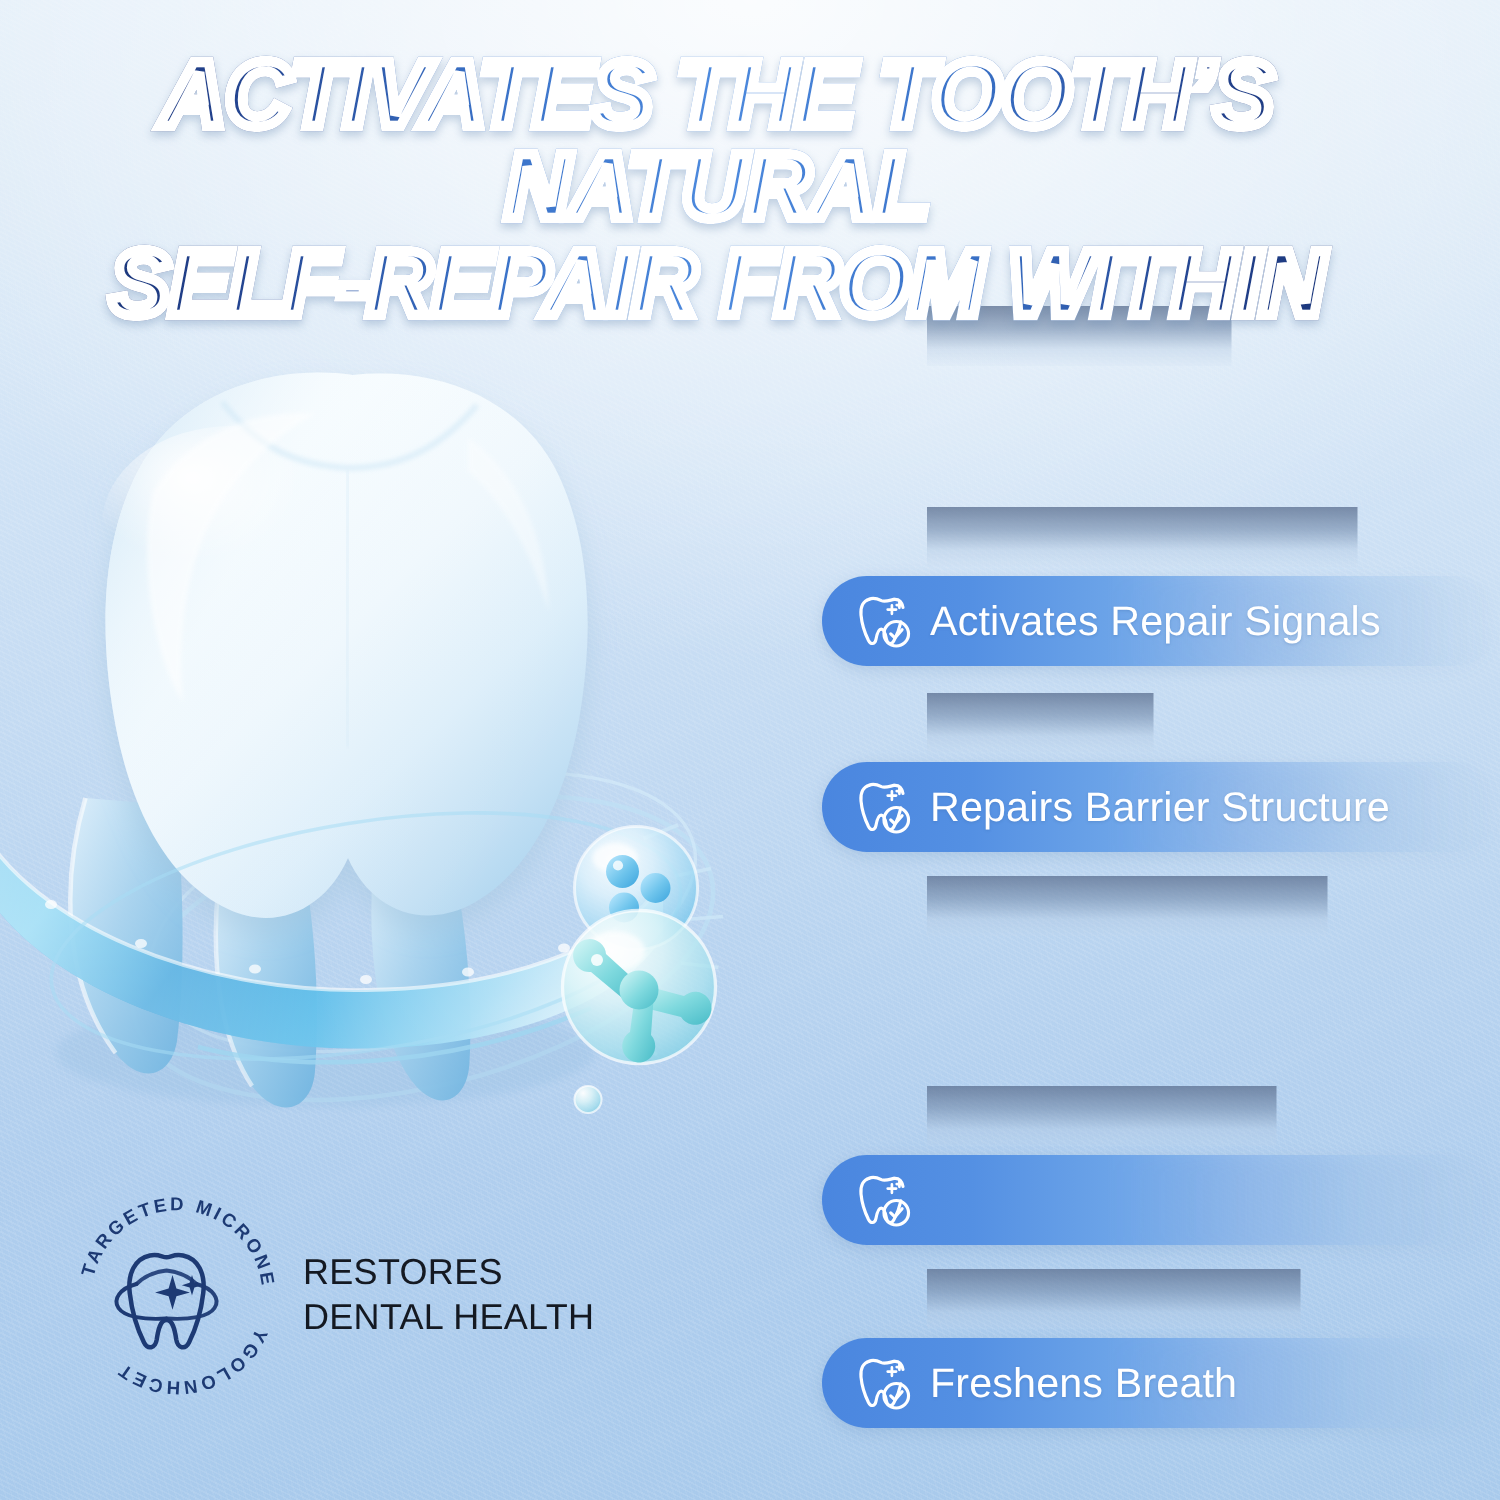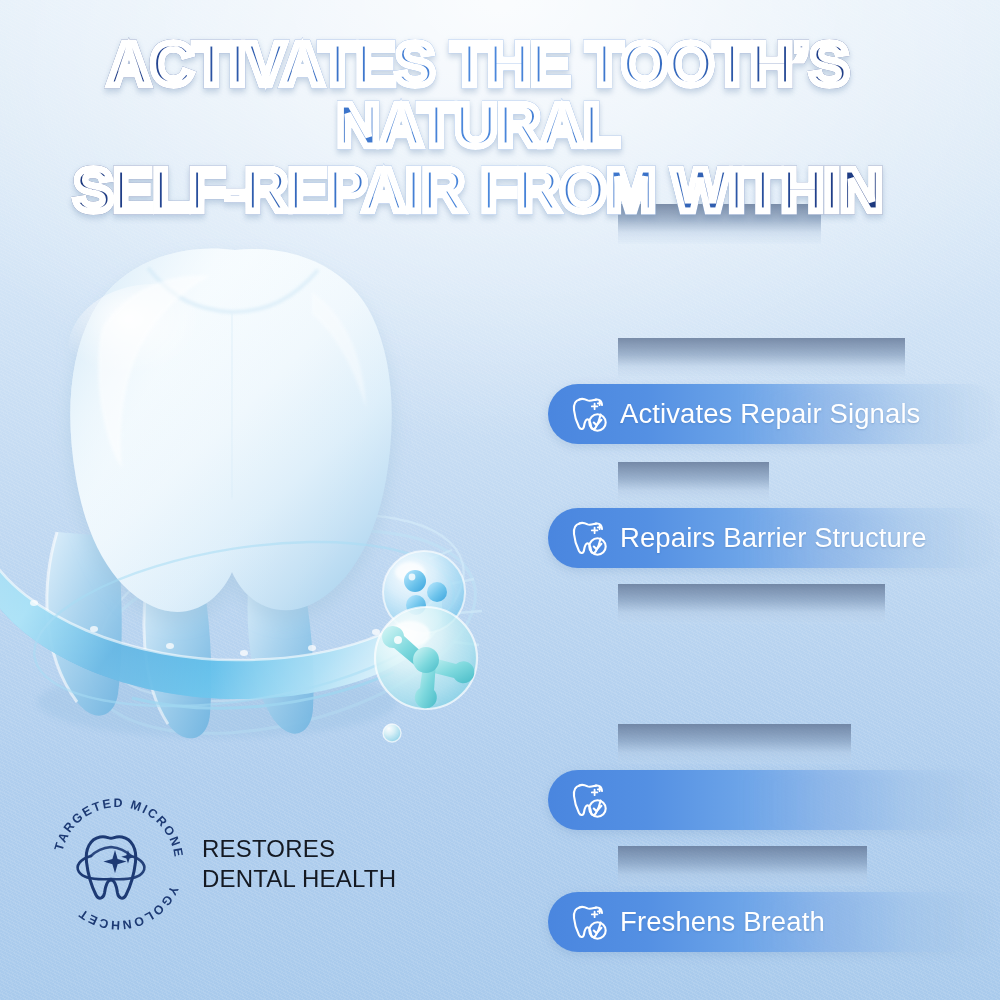--- a/index.html
+++ b/index.html
@@ -39,20 +39,21 @@
 
   
   .headline {
     position: absolute;
     top: 34px;
     left: 0;
     width: 956px;
     text-align: center;
     line-height: 0.98;
     z-index: 6;
+    font-style: italic;
   }
   .headline .hl {
     display: block;
     font-family: "Liberation Sans Narrow", "Liberation Sans", sans-serif;
     font-weight: 700;
     font-size: 62px;
     letter-spacing: -0.5px;
     transform: scaleX(0.97);
     -webkit-text-stroke: 7px #ffffff;
     paint-order: stroke fill;

